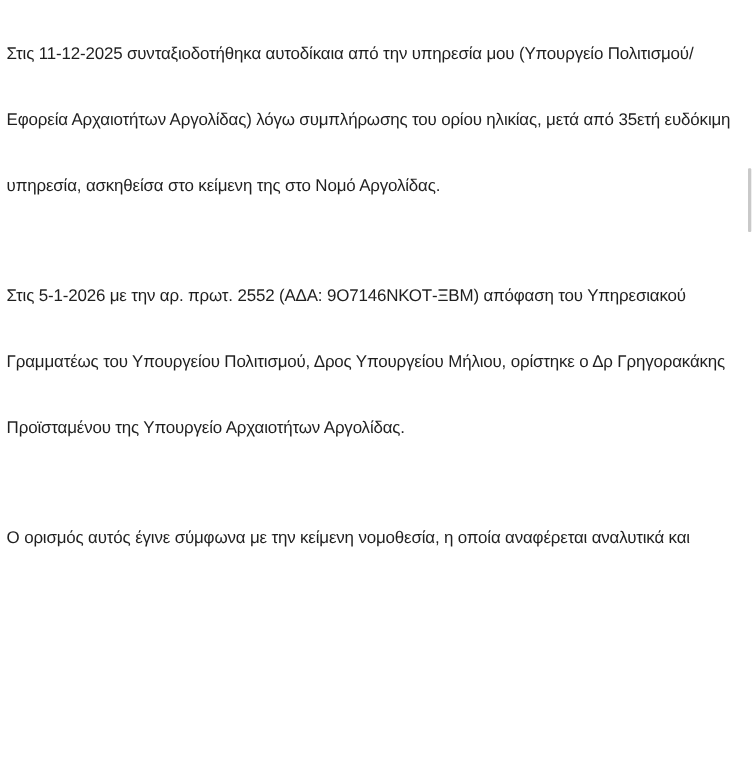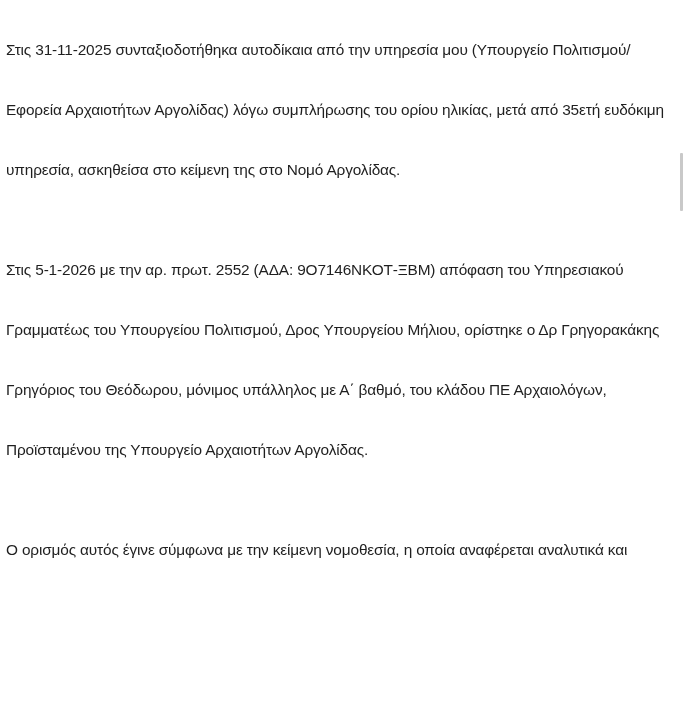--- a/index.html
+++ b/index.html
@@ -43,29 +43,28 @@
       background: #c9c9c9;
       border-radius: 1px;
     }
   </style>
 </head>
 <body>
 
 <div class="doc">
 
   <p>
-    <span class="line">Στις 31-11-2025 συνταξιοδοτήθηκα αυτοδίκαια από την υπηρεσία μου (Υπουργείο Πολιτισμού/</span>
+    <span class="line">Στις 11-12-2025 συνταξιοδοτήθηκα αυτοδίκαια από την υπηρεσία μου (Υπουργείο Πολιτισμού/</span>
     <span class="line">Εφορεία Αρχαιοτήτων Αργολίδας) λόγω συμπλήρωσης του ορίου ηλικίας, μετά από 35ετή ευδόκιμη</span>
     <span class="line">υπηρεσία, ασκηθείσα στο κείμενη της στο Νομό Αργολίδας.</span>
   </p>
 
   <p>
     <span class="line">Στις 5-1-2026 με την αρ. πρωτ. 2552 (ΑΔΑ: 9Ο7146ΝΚΟΤ-ΞΒΜ) απόφαση του Υπηρεσιακού</span>
     <span class="line">Γραμματέως του Υπουργείου Πολιτισμού, Δρος Υπουργείου Μήλιου, ορίστηκε ο Δρ Γρηγορακάκης</span>
-    <span class="line">Γρηγόριος του Θεόδωρου, μόνιμος υπάλληλος με Α΄ βαθμό, του κλάδου ΠΕ Αρχαιολόγων,</span>
     <span class="line">Προϊσταμένου της Υπουργείο Αρχαιοτήτων Αργολίδας.</span>
   </p>
 
   <p>
     <span class="line">Ο ορισμός αυτός έγινε σύμφωνα με την κείμενη νομοθεσία, η οποία αναφέρεται αναλυτικά και</span>
     
     
   </p>
 
 </div>

